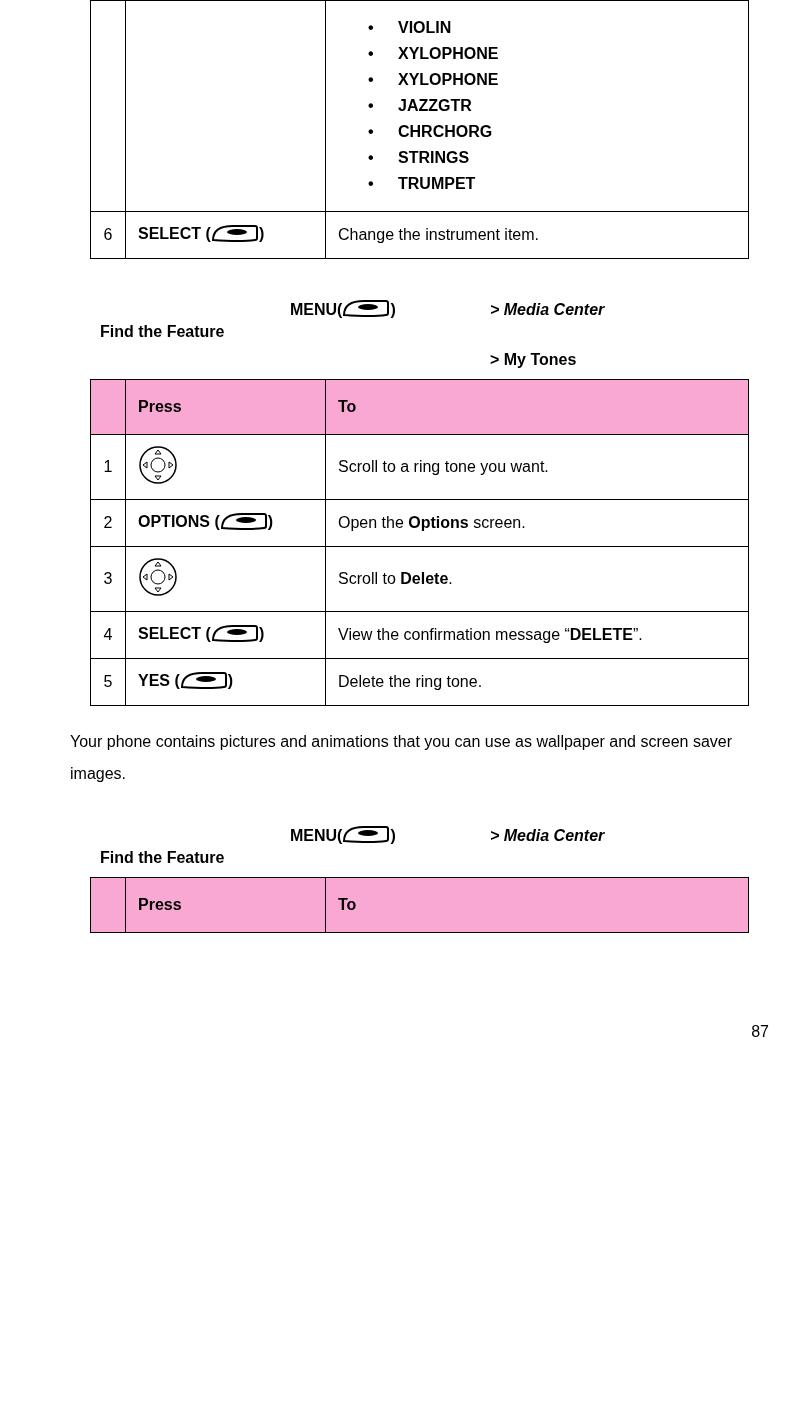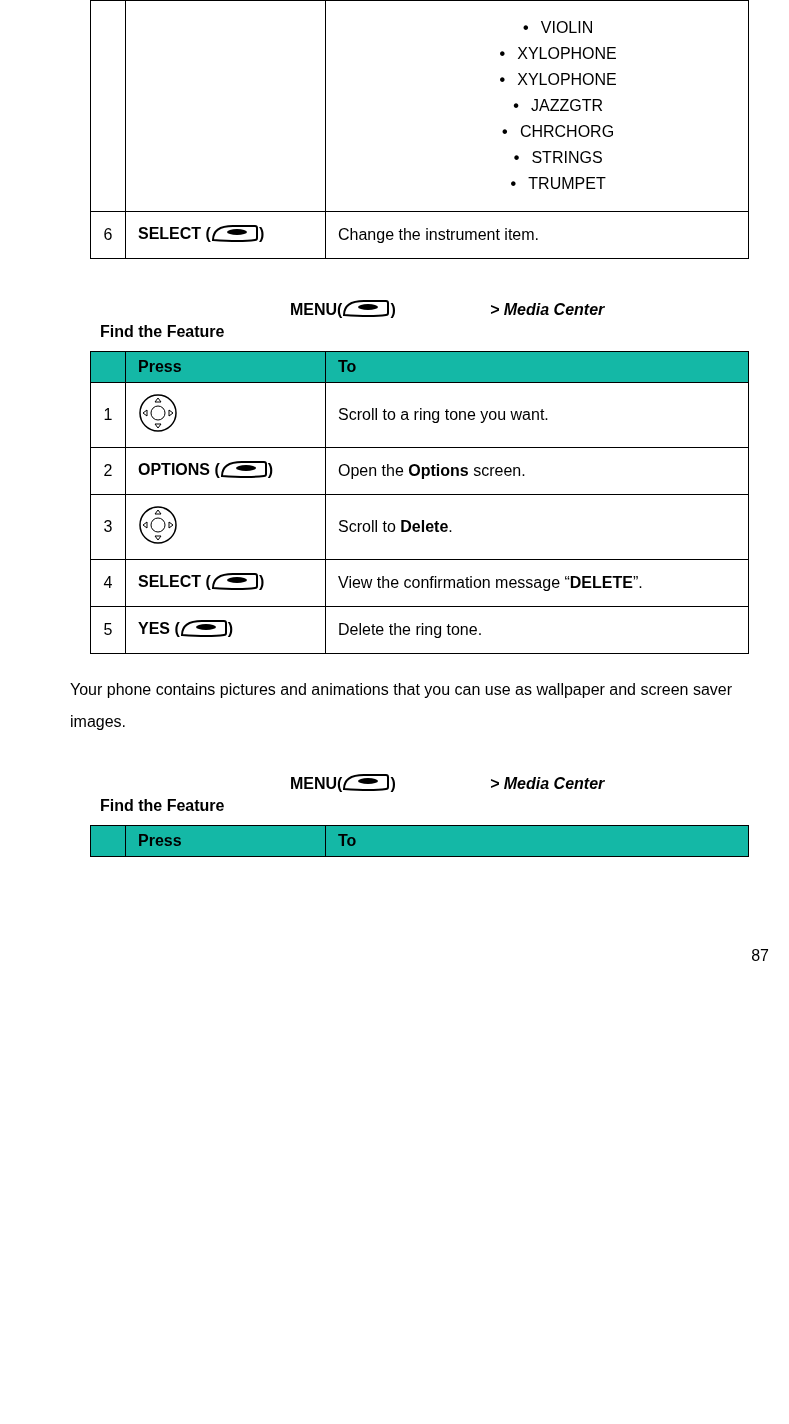--- a/index.html
+++ b/index.html
@@ -21,41 +21,40 @@
     width: calc(100% - 50px);
   }
   table.steps td, table.steps th {
     border: 1px solid #000;
     padding: 10px 12px;
     vertical-align: middle;
     text-align: left;
     font-size: 16px;
   }
   table.steps th {
-    background: #14b8a6;
-    font-weight: bold;
-    padding: 6px 12px;
+    background: #f9a8d4;
+    font-weight: bold;
+    padding: 18px 12px;
   }
   table.steps td.num {
     width: 35px;
     text-align: center;
   }
   table.steps td.press {
     width: 200px;
     font-weight: bold;
   }
   table.steps td.to {
     font-weight: normal;
   }
   .bullet-list {
     list-style: none;
     padding: 0;
     margin: 0 0 0 30px;
-    font-weight: normal;
-    text-align: center;
+    font-weight: bold;
   }
   .bullet-list li {
     margin: 8px 0;
     font-size: 16px;
   }
   .bullet-list li::before {
     content: "•";
     display: inline-block;
     width: 30px;
     font-weight: bold;
@@ -146,20 +145,21 @@
       <span>MENU</span>
       <span> (</span>
         <span class="softkey-icon"><svg viewBox="0 0 48 22">
             <path d="M2 18 Q2 4 22 4 L44 4 Q46 4 46 6 L46 16 Q46 18 44 18 Q30 20 2 18 Z" fill="none" stroke="#000" stroke-width="2"></path>
             <ellipse cx="26" cy="10" rx="10" ry="3" fill="#000"></ellipse>
           </svg></span>
         <span>)</span>
     </span>
     <span class="ff-path">&gt; Media Center</span>
   </div>
+  <div class="find-feature-sub">&gt; My Tones</div>
 
   <table class="steps">
     <tbody>
         <tr>
       <th style="width:35px;"></th>
       <th style="width:200px;">Press</th>
       <th>To</th>
     </tr>
     </tbody>
       <tbody id="delete-rows">

